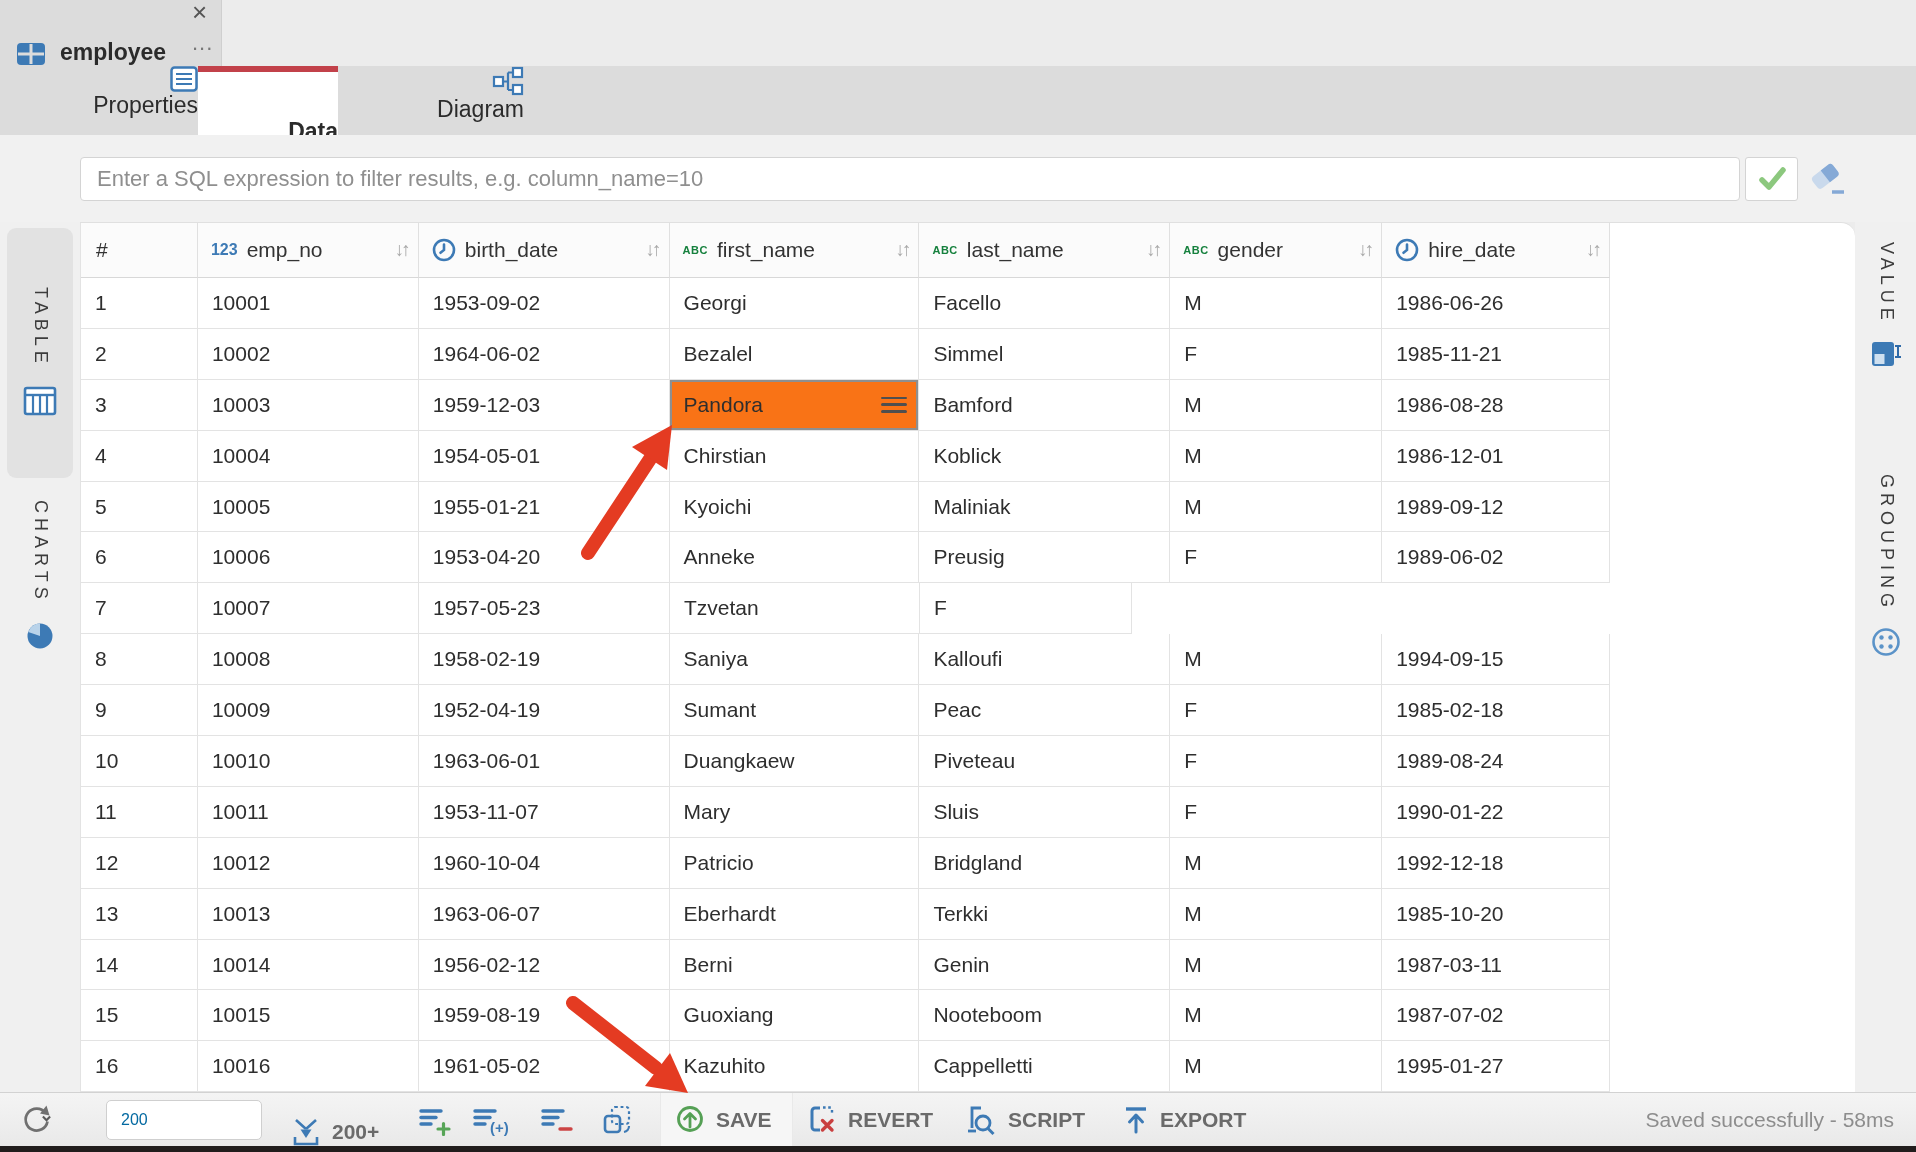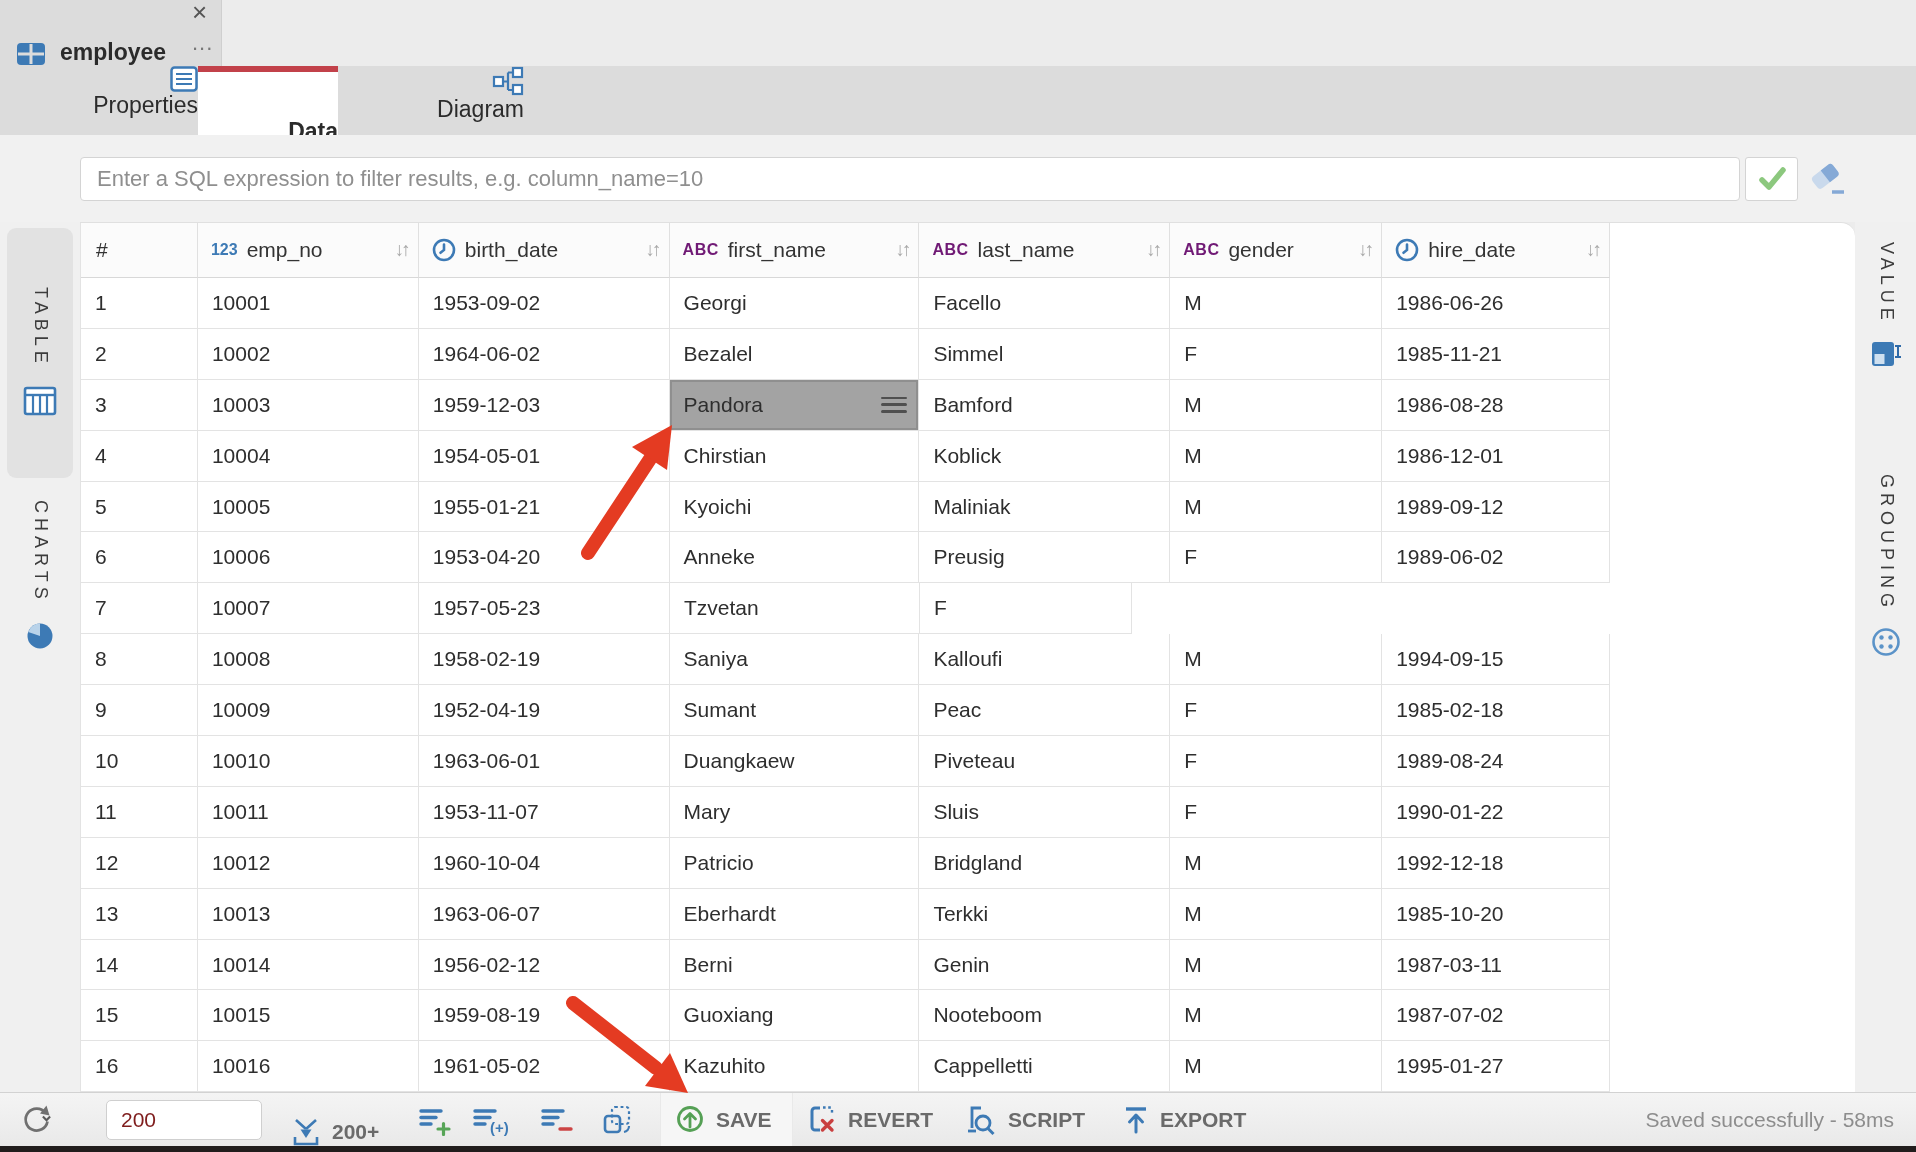--- a/index.html
+++ b/index.html
@@ -46,40 +46,40 @@
 
   
   .table-panel { position:absolute; left:80px; top:222px; width:1775px; height:870px; background:#ffffff;
                  border-top-right-radius:14px; border-top:1px solid #e0e0e0; }
   .grid-header { display:flex; height:55px; width:1530px; border-left:1px solid #e3e3e3; }
   .hcell { display:flex; align-items:center; border-right:1px solid #e0e0e0; border-bottom:1px solid #d8d8d8;
            background:#fbfbfb; padding-left:13px; position:relative; }
   .hlabel { font-size:21px; color:#333; margin-left:9px; }
   .hcell.c0 .hlabel { margin-left:2px; }
   .sort-icon { margin-left:auto; padding-right:10px; font-size:19px; color:#a9a9a9; letter-spacing:-3px; }
-  .abc-icon { font-size:16px; font-weight:bold; color:#701a75; letter-spacing:0.5px; }
+  .abc-icon { font-size:11px; font-weight:bold; color:#15803d; letter-spacing:0.5px; }
   .num-icon { font-size:16px; font-weight:bold; color:#3d7ab5; }
   .grid-body { width:1530px; height:814px; overflow:hidden; border-left:1px solid #e3e3e3; }
   .trow { display:flex; height:50.9px; }
   .tcell { display:flex; align-items:center; border-right:1px solid #e3e3e3; border-bottom:1px solid #e3e3e3;
            font-size:21px; color:#2e2e2e; padding-left:14px; position:relative; }
   .c0 { width:117px; } .c1 { width:221px; } .c2 { width:251px; } .c3 { width:250px; }
   .c4 { width:251px; } .c5 { width:212px; } .c6 { width:228px; }
-  .tcell.selected { background:#a3a3a3; box-shadow:inset 0 0 0 2px #8f8f8f; }
+  .tcell.selected { background:#f97316; box-shadow:inset 0 0 0 2px #8f8f8f; }
   .hamburger { position:absolute; right:11px; top:50%; transform:translateY(-50%); width:26px; height:16px;
                display:flex; flex-direction:column; justify-content:space-between; }
   .hamburger i { display:block; height:2.6px; background:#4f4f4f; border-radius:2px; }
 
   
   .toolbar { position:absolute; left:0; top:1092px; width:1916px; height:54px;
              background:linear-gradient(#f4f4f4,#e9e9e9); border-top:1px solid #d2d2d2; }
   .tb-item { position:absolute; top:0; height:100%; display:flex; align-items:center; }
   .tb-label { font-size:21px; font-weight:bold; color:#6a6a6a; margin-left:10px; }
   .fetch-input { position:absolute; left:106px; top:7px; width:156px; height:40px; background:#fff;
-                 border:1px solid #cfcfcf; border-radius:5px; font-size:21px; color:#7f1d1d; padding-left:14px;
+                 border:1px solid #cfcfcf; border-radius:5px; font-size:16px; color:#0369a1; padding-left:14px;
                  font-family:"Liberation Sans",sans-serif; outline:none; }
   .save-bg { position:absolute; left:660px; top:0; width:133px; height:100%; background:#f6f6f6;
              border-left:1px solid rgba(0,0,0,0.05); border-right:1px solid rgba(0,0,0,0.05); }
   .status-text { position:absolute; right:22px; top:0; height:100%; display:flex; align-items:center;
                  font-size:21px; color:#8d8d8d; }
   .bottom-strip { position:absolute; left:0; top:1146px; width:1916px; height:6px; background:#211d1c; }
 
   .arrow-overlay { position:absolute; left:0; top:0; width:1916px; height:1152px; pointer-events:none; z-index:50; }
 </style>
 </head>

